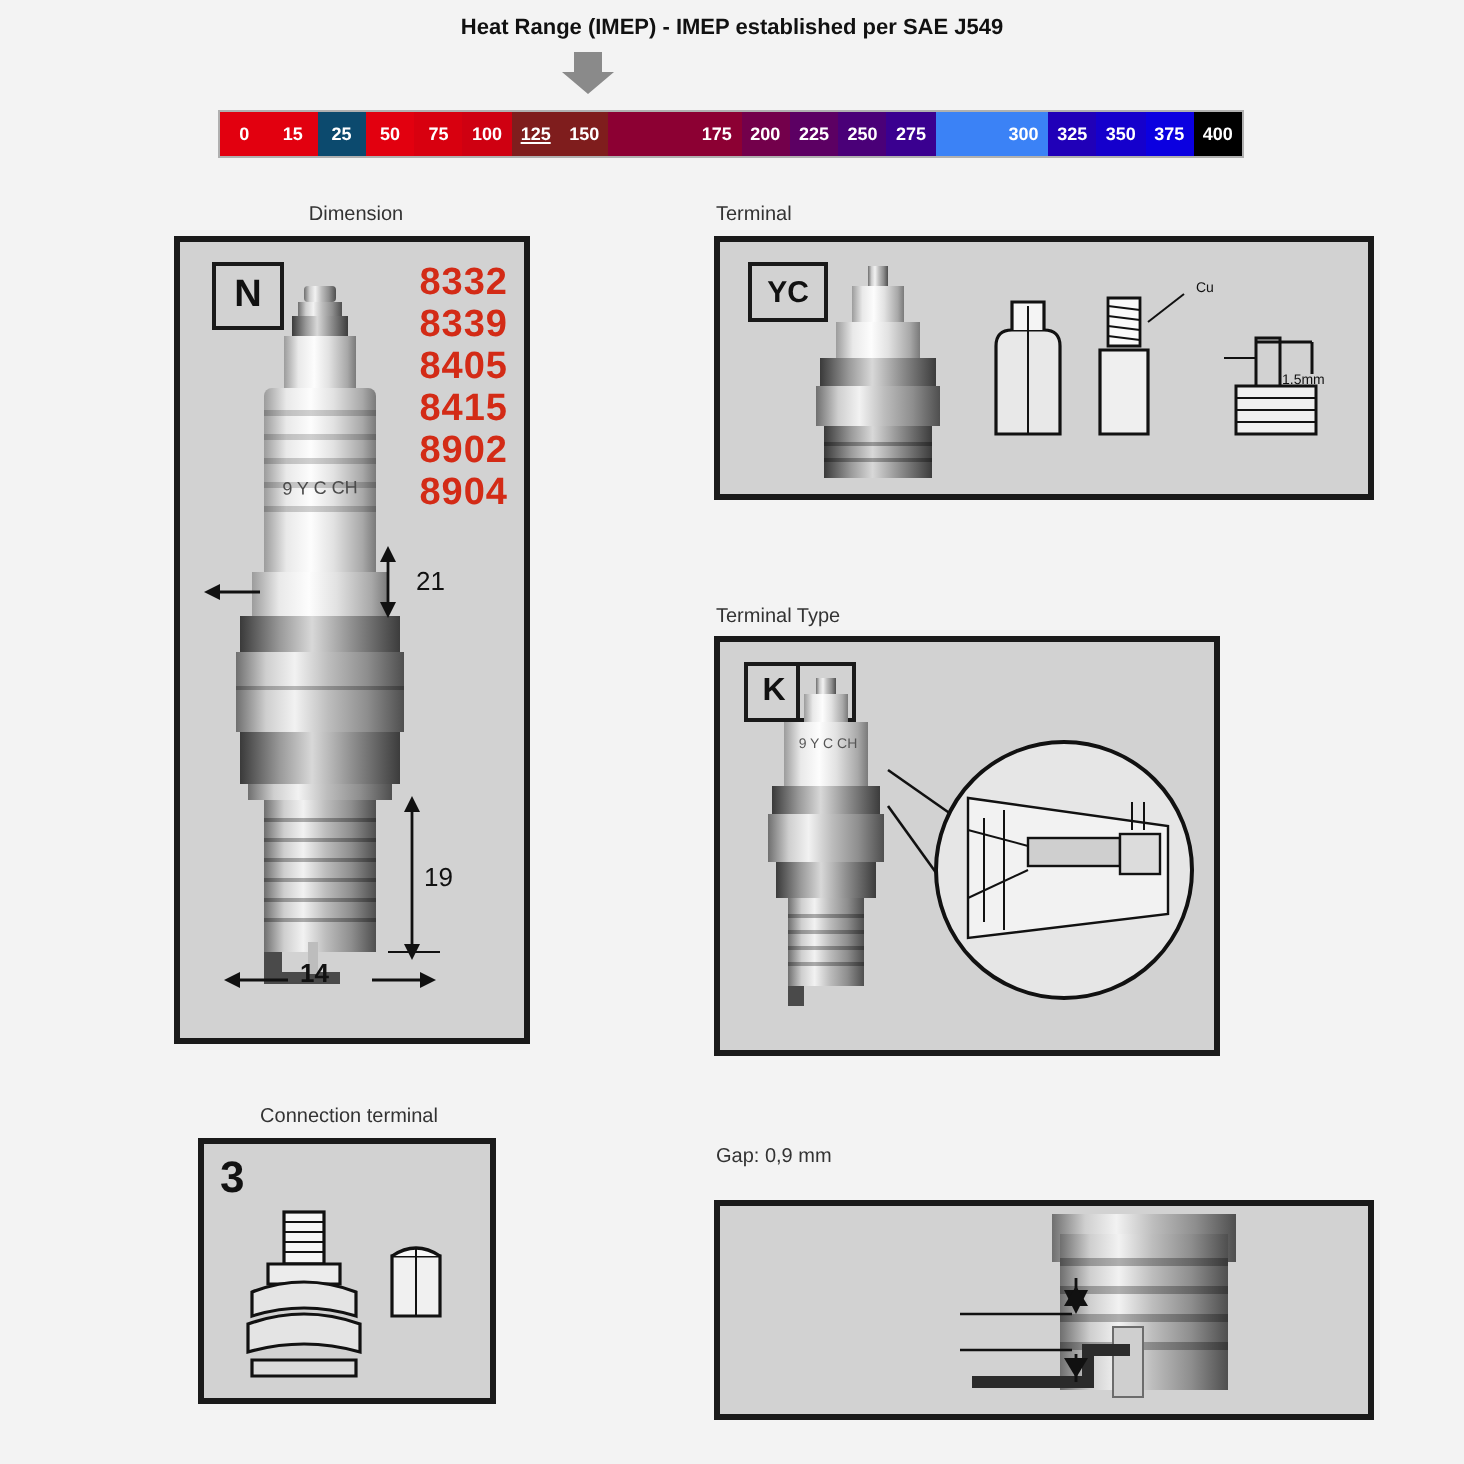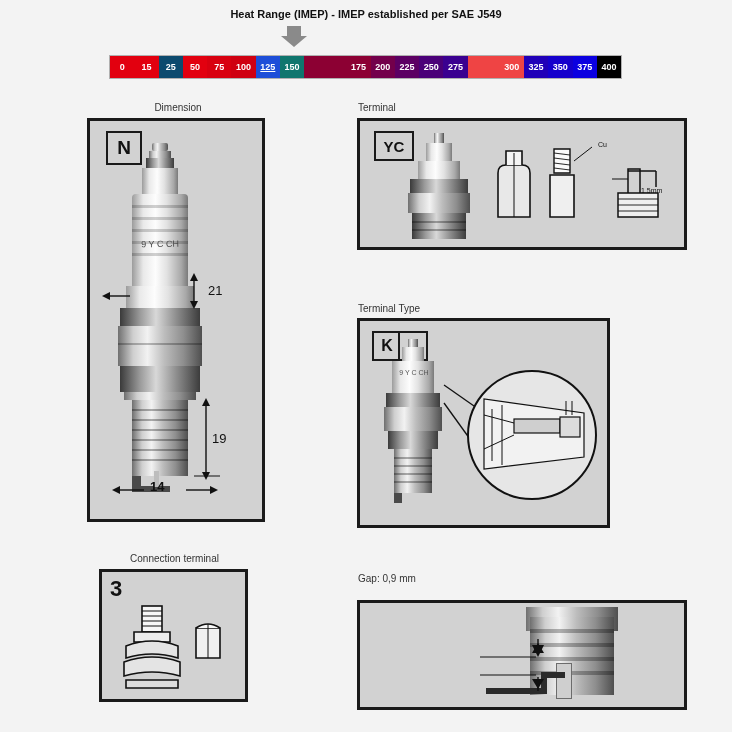--- a/index.html
+++ b/index.html
@@ -100,40 +100,48 @@
     </svg>
   </div>
 
   <div class="scale-wrap" id="heat-scale">
       <div class="scale-cell" style="background: rgb(226, 0, 15);">0</div>
       <div class="scale-cell" style="background: rgb(226, 0, 15);">15</div>
       <div class="scale-cell" style="background: #0c4a6e;">25</div>
       <div class="scale-cell" style="background: rgb(226, 0, 15);">50</div>
       <div class="scale-cell" style="background: rgb(216, 0, 15);">75</div>
       <div class="scale-cell" style="background: rgb(207, 0, 17);">100</div>
-      <div class="scale-cell" style="background: #1d4ed8; text-decoration: underline;">125</div>
-      <div class="scale-cell" style="background: #0f766e; text-align: center;">150</div>
+      <div class="scale-cell" style="background: #7f1d1d; text-decoration: underline;">125</div>
+      <div class="scale-cell" style="background: #7f1d1d; text-align: center;">150</div>
       <div class="scale-cell" style="background: rgb(140, 0, 51); padding-left: 42px;">175</div>
       <div class="scale-cell" style="background: rgb(115, 0, 75);">200</div>
       <div class="scale-cell" style="background: rgb(92, 0, 99);">225</div>
       <div class="scale-cell" style="background: rgb(74, 0, 120);">250</div>
       <div class="scale-cell" style="background: rgb(58, 0, 144);">275</div>
-      <div class="scale-cell" style="background: #ef4444; padding-left: 32px;">300</div>
+      <div class="scale-cell" style="background: #3b82f6; padding-left: 32px;">300</div>
       <div class="scale-cell" style="background: rgb(32, 0, 184);">325</div>
       <div class="scale-cell" style="background: rgb(21, 0, 204);">350</div>
       <div class="scale-cell" style="background: rgb(11, 0, 224);">375</div>
       <div class="scale-cell" style="background: #000000;">400</div>
     </div>
 
   <div class="caption center" style="left:89px;top:102px;width:178px;">Dimension</div>
 
   <div class="panel" id="panel-dimension">
 
     <div class="badge-box" style="left:16px;top:10px;width:32px;height:30px;font-size:19px;">N</div>
 
+    <div class="partnos">
+      <div>8332</div>
+      <div>8339</div>
+      <div>8405</div>
+      <div>8415</div>
+      <div>8902</div>
+      <div>8904</div>
+    </div>
 
     <div>
 
       <div class="plug metal" style="left:62px;top:22px;width:16px;height:8px;border-radius:2px;"></div>
       <div class="plug metal" style="left:59px;top:30px;width:22px;height:7px;"></div>
       <div class="plug dark" style="left:56px;top:37px;width:28px;height:10px;"></div>
 
       <div class="plug ceramic" style="left:52px;top:47px;width:36px;height:26px;"></div>
 
       <div class="plug ceramic" style="left:42px;top:73px;width:56px;height:92px;border-radius:4px 4px 0 0;"></div>

